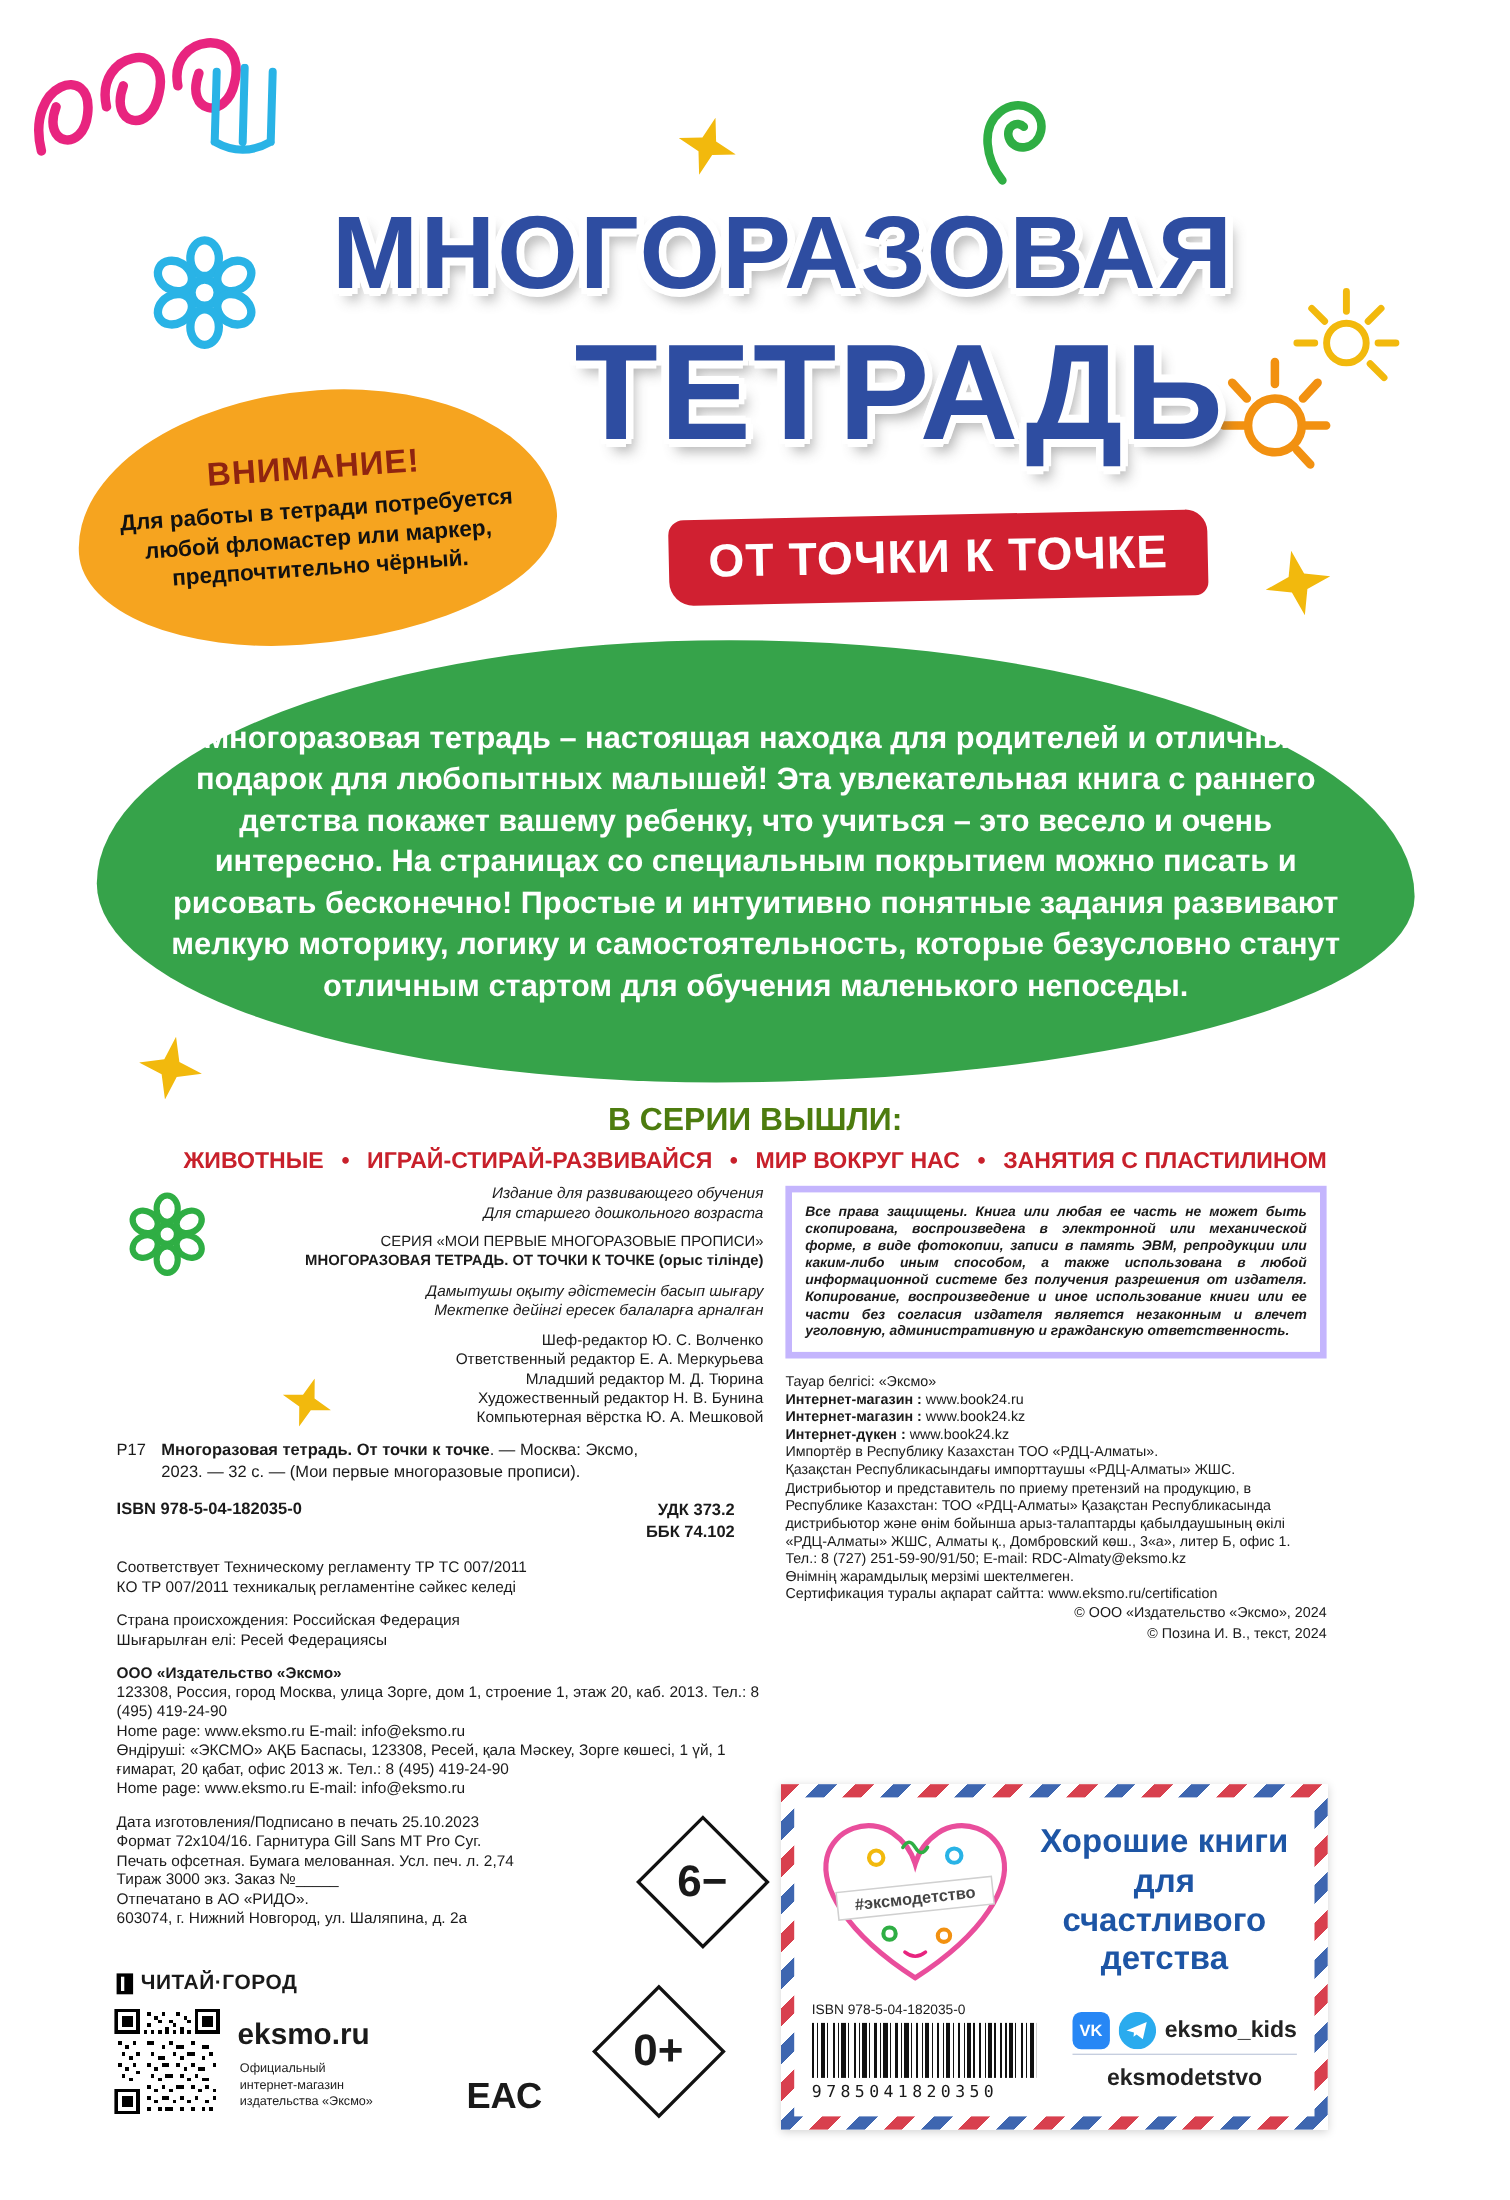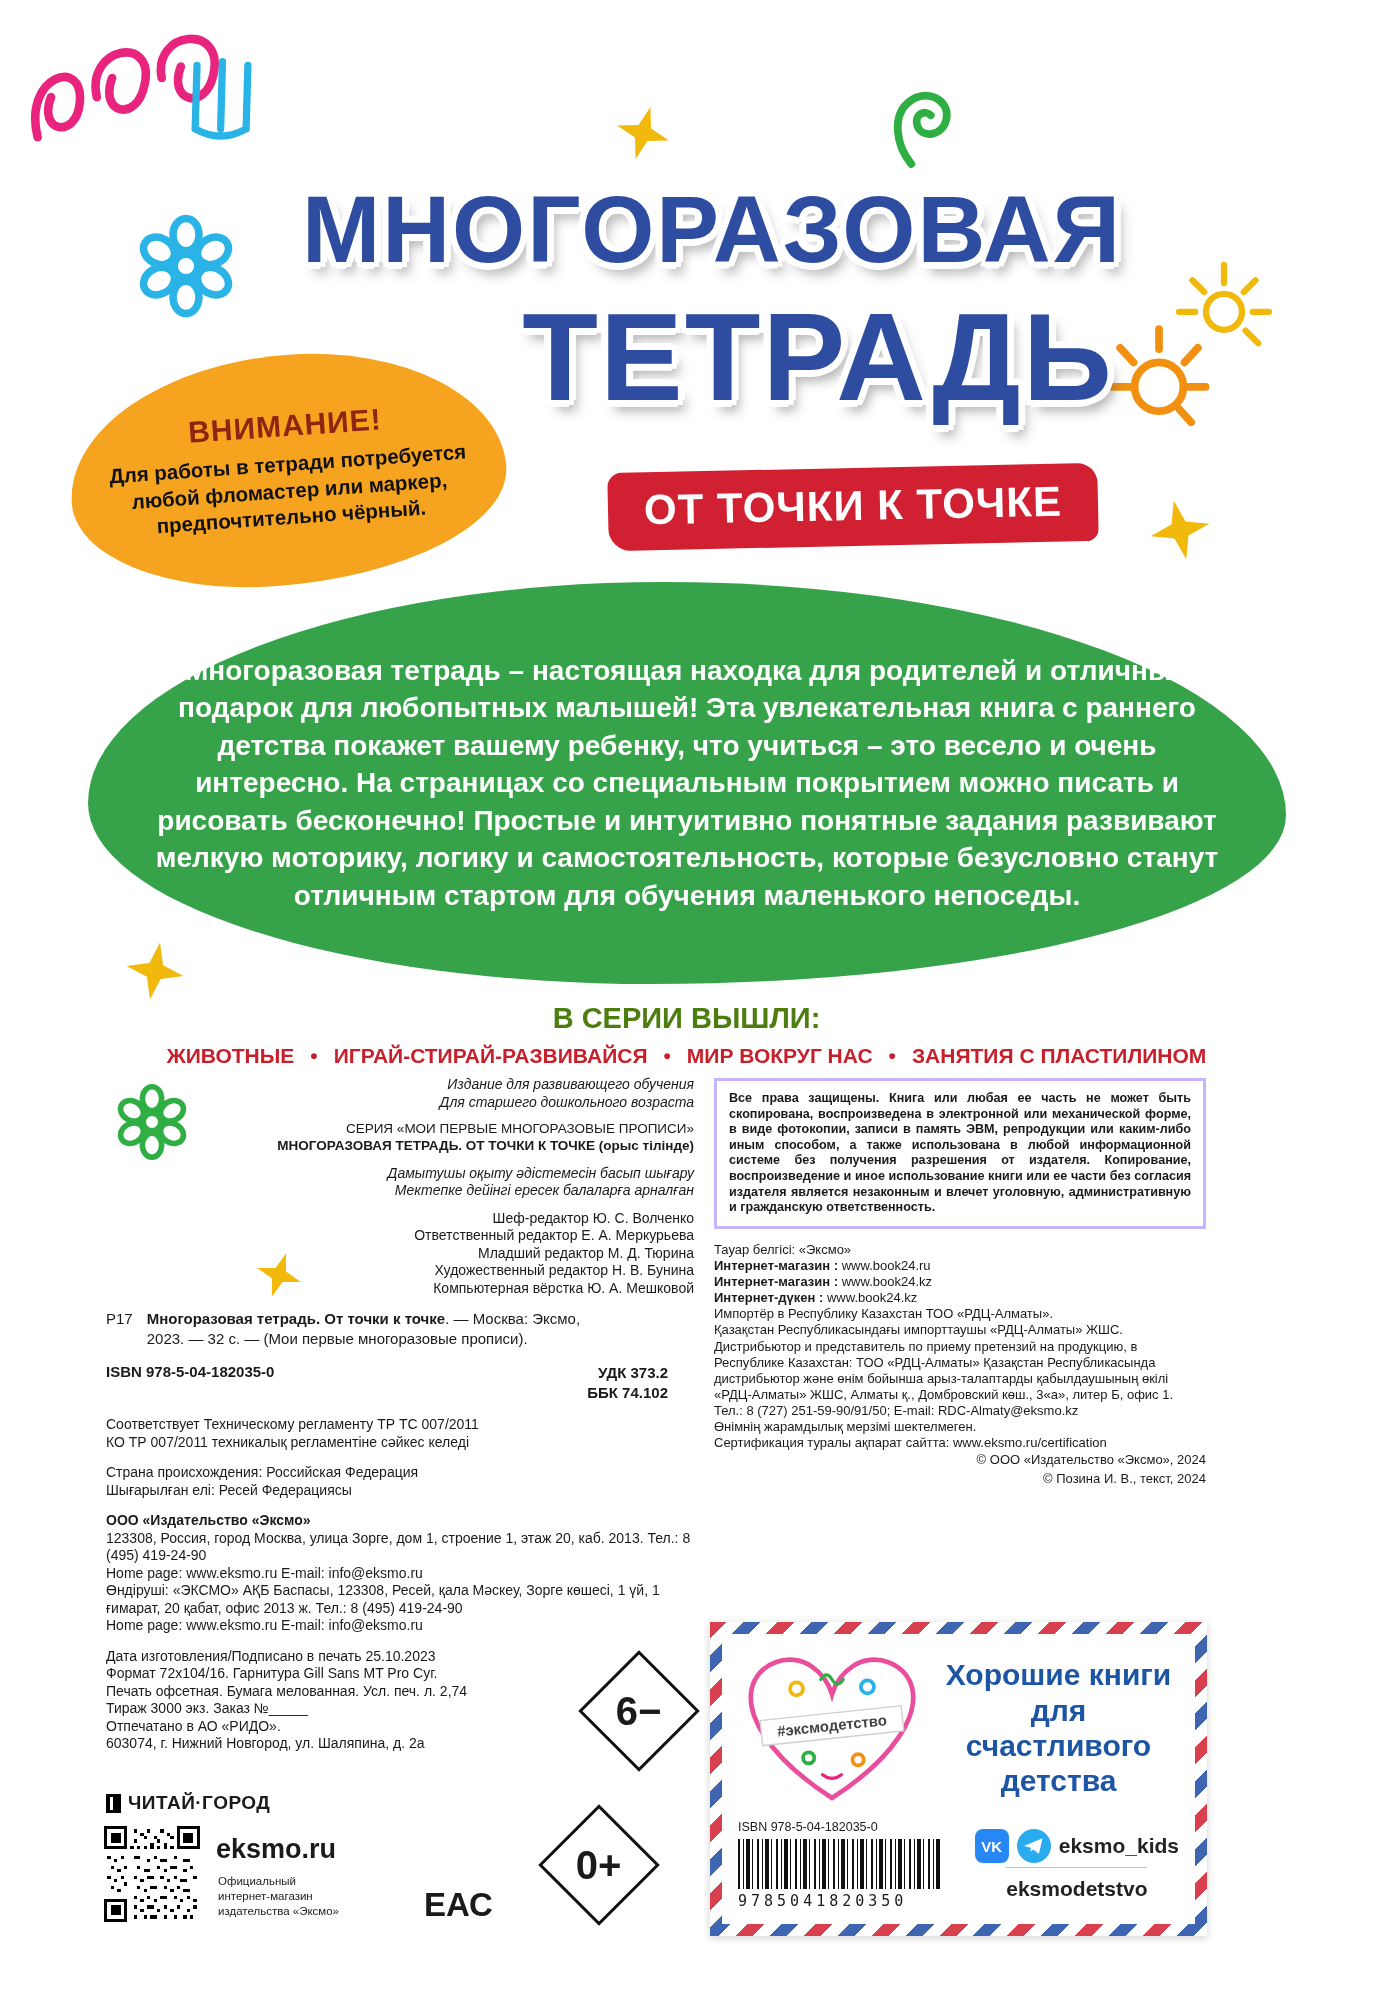--- a/index.html
+++ b/index.html
@@ -64,21 +64,21 @@
   .catalog { margin-top: 12px; display: flex; gap: 14px; font-size: 15px; line-height: 1.32; }
   .catalog p { margin: 0; max-width: 470px; }
   .b { font-weight: 700; }
   .isbn-row { display: flex; margin-top: 14px; font-weight: 700; font-size: 15px; width: 562px; }
   .isbn-row .codes { margin-left: auto; text-align: right; line-height: 1.35; }
   .small-block { margin-top: 13px; }
   .publisher-name { font-weight: 700; }
   .printing { margin-top: 13px; }
 
   .col-right { position: absolute; left: 714px; top: 1078px; width: 492px; font-size: 13px; line-height: 1.24; }
-  .rights-box { border: 3px solid #c4b5fd; padding: 10px 12px; font-weight: 600; font-size: 12.6px; text-align: justify; line-height: 1.24; }
+  .rights-box { border: 6px solid #c4b5fd; padding: 10px 12px; font-style: italic; font-weight: 600; font-size: 12.6px; text-align: justify; line-height: 1.24; }
   .dist { margin-top: 13px; }
   .copyright { text-align: right; line-height: 1.45; }
 
   
   .chitai { position: absolute; left: 106px; top: 1792px; font-size: 19px; font-weight: 800; letter-spacing: .5px; display: flex; align-items: center; gap: 7px; }
   .cg-icon { width: 15px; height: 19px; background: #000; display: inline-block; position: relative; }
   .cg-icon::after { content: ""; position: absolute; left: 4px; top: 3px; width: 3px; height: 13px; background: #fff; }
 
   .qr { position: absolute; left: 104px; top: 1826px; width: 96px; height: 96px; }
   .eksmo-site { position: absolute; left: 216px; top: 1834px; font-size: 27px; font-weight: 800; }
@@ -105,21 +105,21 @@
   .pc-heart { flex: 0 0 188px; height: 168px; }
   .pc-slogan { flex: 1; text-align: center; color: #1d55a5; font-size: 30px; font-weight: 800; line-height: 1.18; }
   .pc-bottom { display: flex; margin-top: 8px; }
   .pc-left { width: 242px; }
   .pc-isbn { font-size: 12.5px; margin-bottom: 5px; }
   .barcode {
     width: 204px; height: 50px;
     background: repeating-linear-gradient(90deg, #111 0 2px, #fff 2px 5px, #111 5px 6px, #fff 6px 8px, #111 8px 12px, #fff 12px 14px, #111 14px 15px, #fff 15px 19px);
   }
   .barcode-digits { font-size: 15px; letter-spacing: 4px; margin-top: 3px; font-family: "DejaVu Sans Mono", monospace; }
-  .pc-social { flex: 1; display: flex; flex-direction: column; justify-content: center; gap: 4px; padding-left: 12px; align-items: center; }
+  .pc-social { flex: 1; display: flex; flex-direction: column; justify-content: center; gap: 4px; padding-left: 12px; }
   .soc-row { display: flex; align-items: center; gap: 8px; font-size: 21px; font-weight: 800; color: #222; }
   .soc-row2 { border-top: 1.5px solid #b9c2d8; padding-top: 9px; font-size: 21px; font-weight: 800; color: #222; text-align: center; }
   .vk-icon { width: 34px; height: 34px; border-radius: 8px; background: #2787f5; color: #fff; display: flex; align-items: center; justify-content: center; font-size: 15px; font-weight: 800; }
   .tg-icon { width: 34px; height: 34px; }
   .sprite { position: absolute; width: 0; height: 0; overflow: hidden; }
 </style>
 </head>
 <body>
 
 <svg class="sprite" aria-hidden="true">

